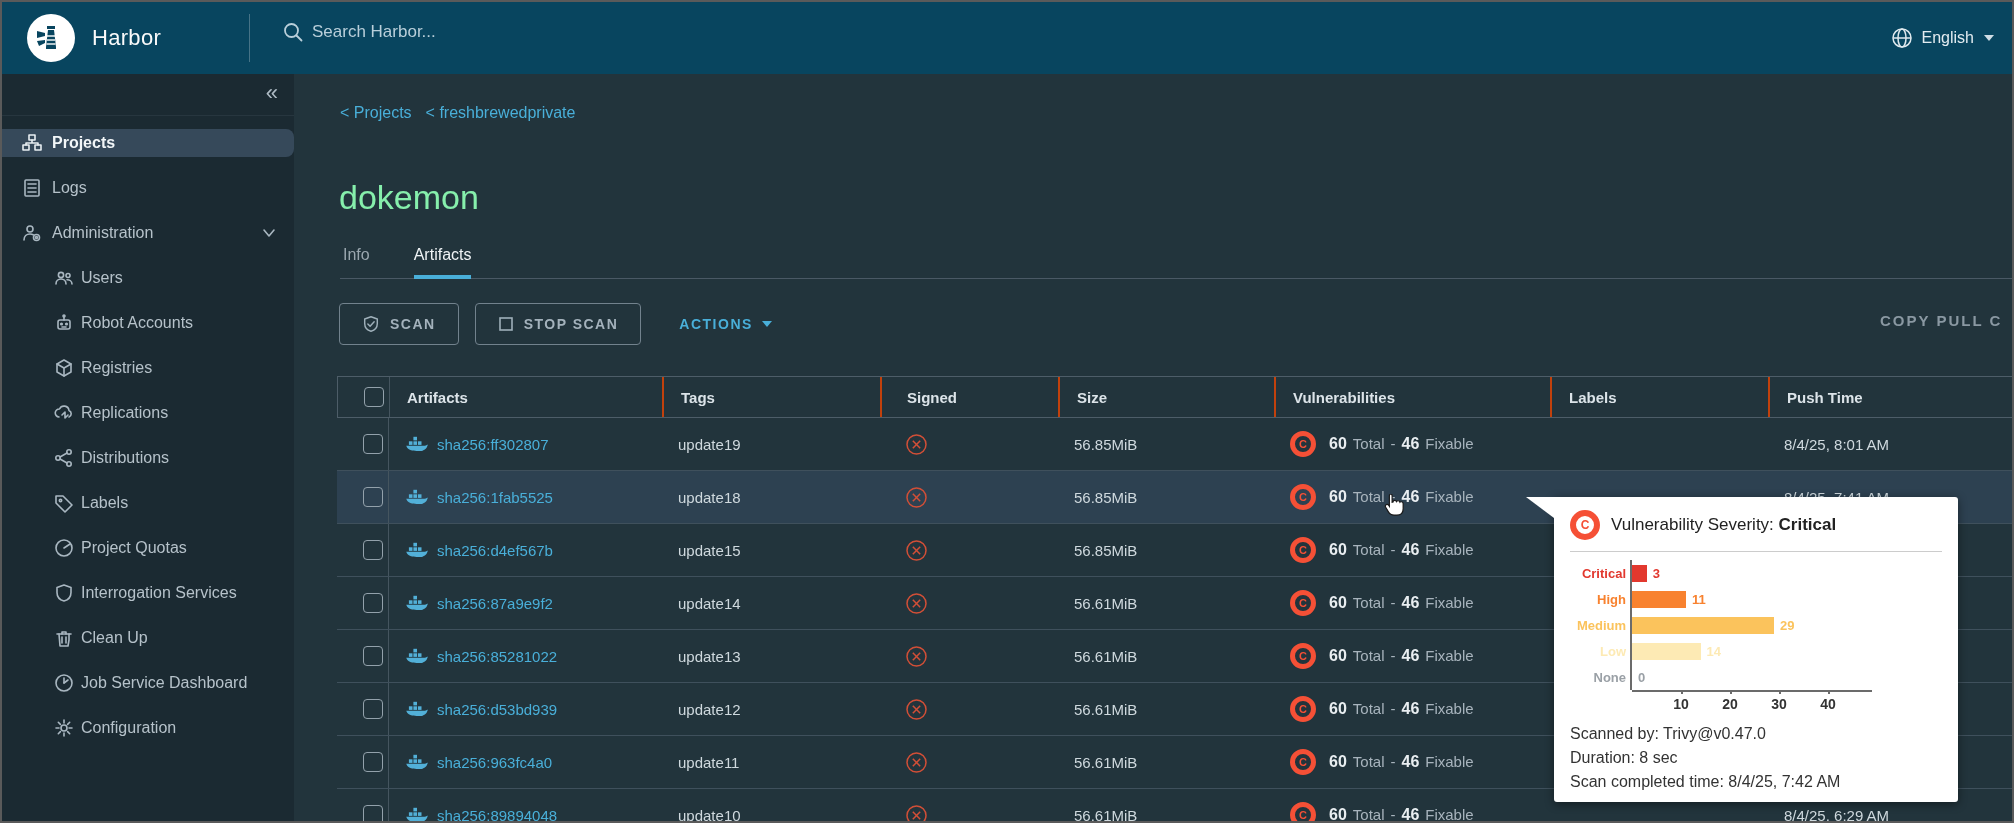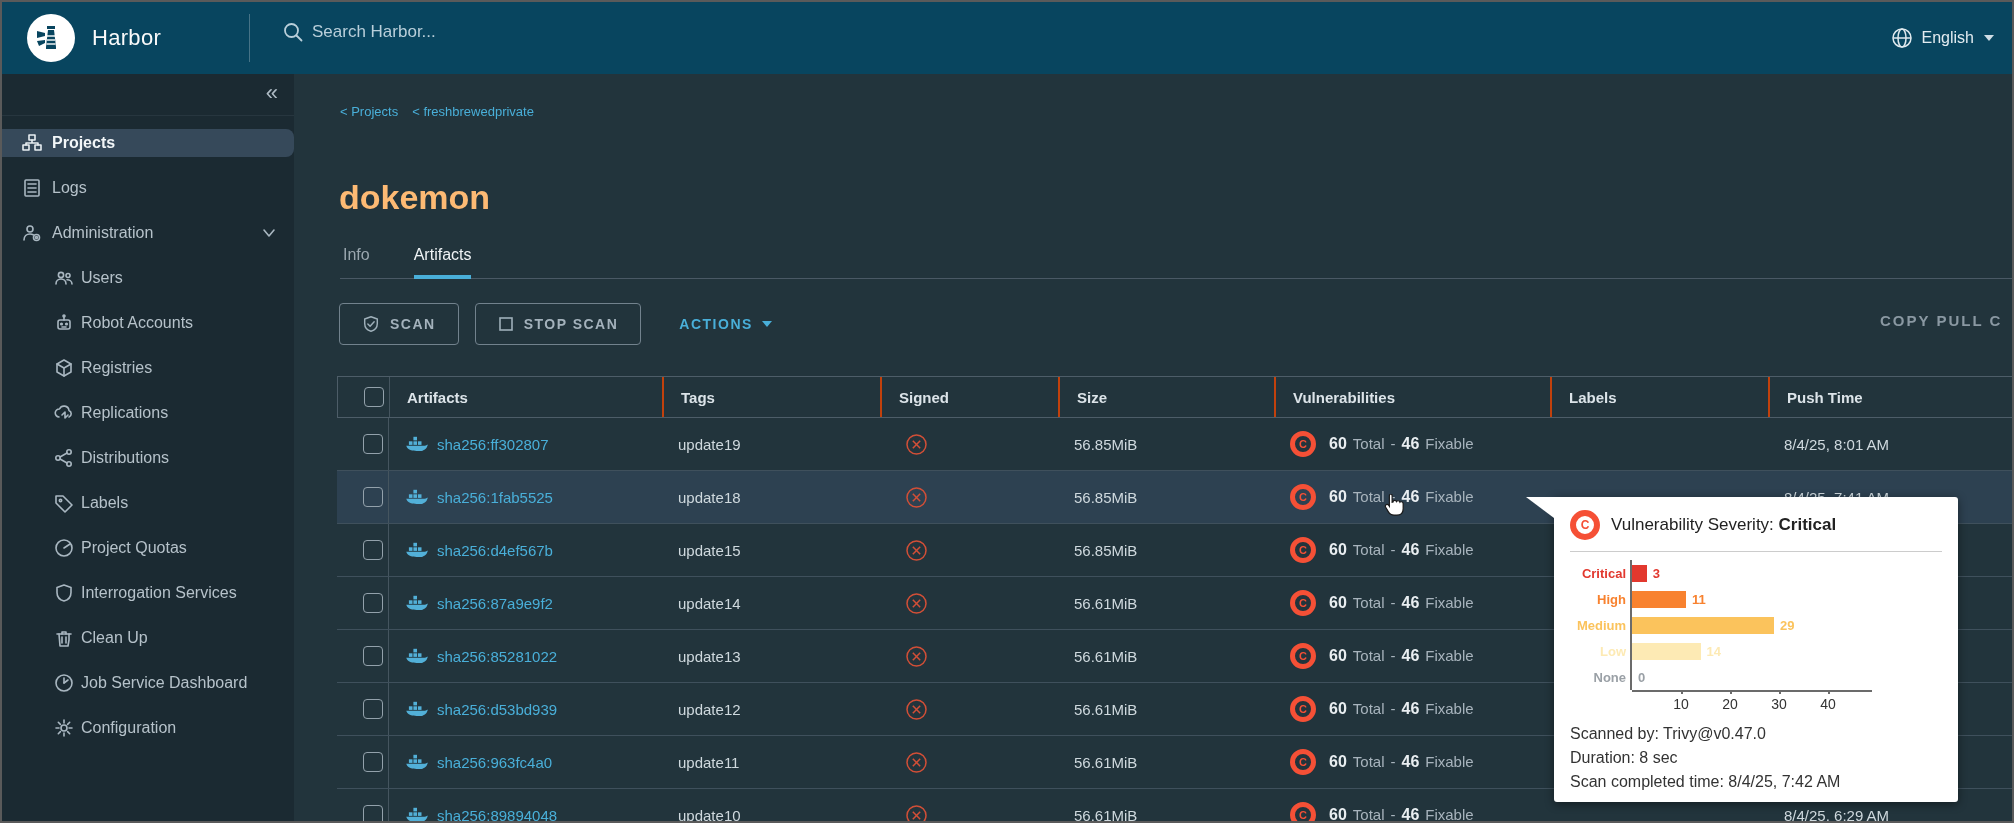--- a/index.html
+++ b/index.html
@@ -33,23 +33,23 @@
   .nav-item .nlabel{ position:absolute; left:50px; white-space:nowrap;}
   .nav-item.sub .nicon{ left:52px;}
   .nav-item.sub .nlabel{ left:79px;}
   .nav-item.active{ background:#36495a; color:#f2f6f8; border-top-right-radius:8px; border-bottom-right-radius:8px; font-weight:bold;}
   .nav-item .chev{ position:absolute; right:18px;}
   svg.icon{ stroke:#a9b7c1; fill:none; stroke-width:1.6; stroke-linecap:round; stroke-linejoin:round;}
   .nav-item.active svg.icon{ stroke:#e8eef2;}
 
   
   .main{ position:absolute; left:292px; top:72px; right:0; bottom:0;}
-  .breadcrumbs{ position:absolute; left:46px; top:30px; font-size:13px; display:flex; gap:14px;}
+  .breadcrumbs{ position:absolute; left:46px; top:30px; font-size:16px; display:flex; gap:14px;}
   .breadcrumbs a{ color:#49afd9; text-decoration:none; cursor:pointer;}
-  .page-title{ position:absolute; left:45px; top:104px; font-size:34px; font-weight:700; color:#fdba74;}
+  .page-title{ position:absolute; left:45px; top:104px; font-size:34px; font-weight:400; color:#86efac;}
   .tabs{ position:absolute; left:49px; top:172px; display:flex; gap:44px; z-index:1;}
   .tab{ font-size:16px; padding-bottom:11px; color:#9aa7af; cursor:pointer;}
   .tab.active{ color:#f0f4f6; border-bottom:4px solid #49afd9;}
   .tabs-divider{ position:absolute; left:46px; right:0; top:204px; height:1px; background:#4a5965;}
 
   .toolbar{ position:absolute; left:45px; top:229px; display:flex; align-items:center; gap:16px;}
   .btn{ height:42px; border:1px solid #72828d; border-radius:4px; background:transparent; color:#a4b2bc;
     font-size:14px; font-weight:bold; letter-spacing:1.5px; padding:0 22px; display:flex; align-items:center; gap:10px;
     font-family:"Liberation Sans",sans-serif; cursor:pointer;}
   .link-btn{ color:#49afd9; font-size:14px; font-weight:bold; letter-spacing:1.5px; background:none; border:none;
@@ -87,21 +87,21 @@
   .tip-arrow{ position:absolute; left:-28px; top:0;}
   .tip-head{ display:flex; align-items:center; gap:11px; font-size:17px;}
   .badge-big{ width:30px; height:30px; border:6px solid #f55036; border-radius:50%; color:#f55036;
     font-size:12px; font-weight:bold; display:flex; align-items:center; justify-content:center;}
   .tip-div{ border:none; border-top:1px solid #ccc; margin:11px 0 8px 0;}
   .crow{ display:flex; align-items:center; height:26px;}
   .clabel{ width:56px; text-align:right; font-size:13px; font-weight:bold; flex:0 0 auto;}
   .cplot{ border-left:2px solid #6b6b6b; margin-left:4px; flex:1; display:flex; align-items:center; height:26px;}
   .cbar{ height:17px; display:inline-block;}
   .cval{ font-size:13px; font-weight:bold; margin-left:6px;}
-  .caxis{ position:relative; height:26px; border-top:2px solid #6b6b6b; margin-left:62px; width:240px;}
+  .caxis{ position:relative; height:26px; border-top:2px solid #6b6b6b; margin-left:62px; width:240px;font-weight:bold;}
   .ctick{ position:absolute; top:4px; width:30px; margin-left:-15px; text-align:center; font-size:14px; color:#333;}
   .ctick::before{ content:""; position:absolute; left:50%; top:-6px; width:2px; height:4px; background:#6b6b6b;}
   .tip-meta{ font-size:16px; color:#333; line-height:24px; margin-top:6px;}
 
   .cursor{ position:absolute; left:1381px; top:492px; z-index:7; pointer-events:none;}
 </style>
 </head>
 <body>
 
 <div class="window">
@@ -332,21 +332,21 @@
     </div>
     <div class="copy-pull">COPY PULL C</div>
 
     <div class="table">
       <div class="thead">
         <div class="th first c-cb">
             <div class="checkbox"></div>
           </div>
         <div class="th c-art">Artifacts</div>
         <div class="th c-tag">Tags</div>
-        <div class="th c-sig" style="padding-left:17px">Signed</div>
+        <div class="th c-sig" style="padding-left:25px">Signed</div>
         <div class="th c-size">Size</div>
         <div class="th c-vuln">Vulnerabilities</div>
         <div class="th c-lab">Labels</div>
         <div class="th c-push">Push Time</div>
       </div>
       <div id="rows-host">
           <div class="tr" style="top: 42px;">
           <div class="td c-cb">
               <div class="checkbox"></div>
             </div>

